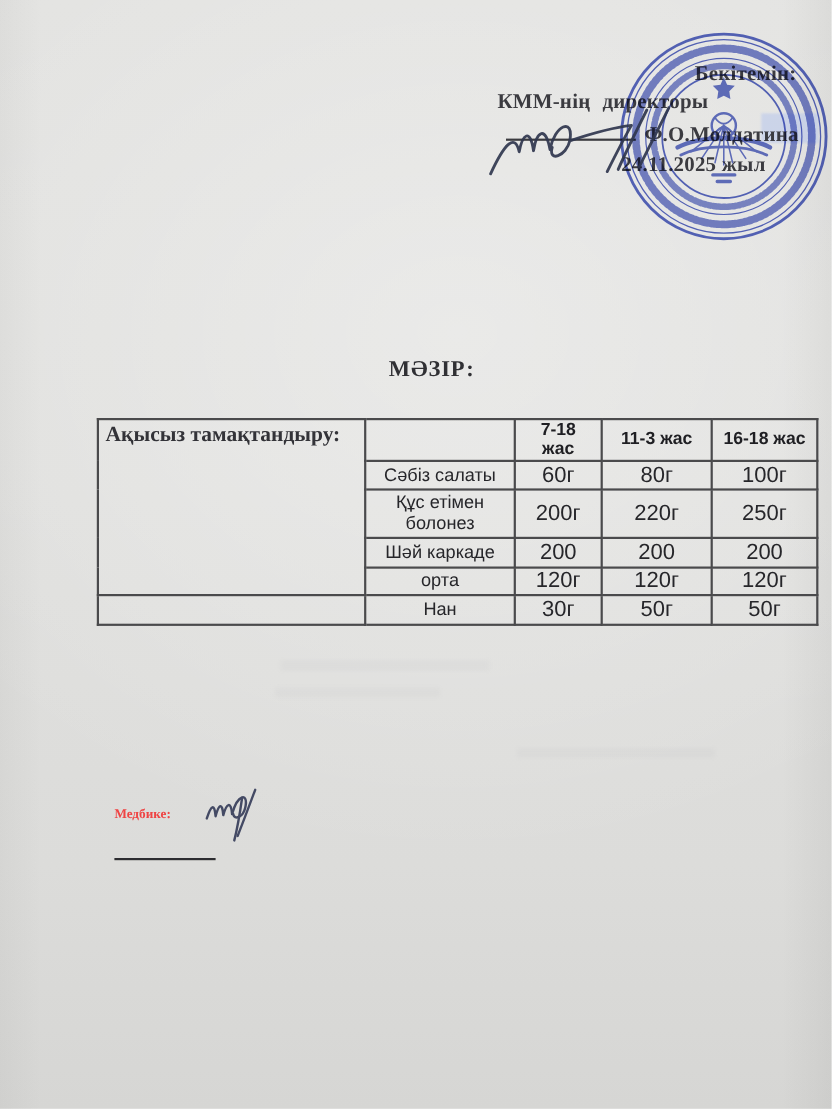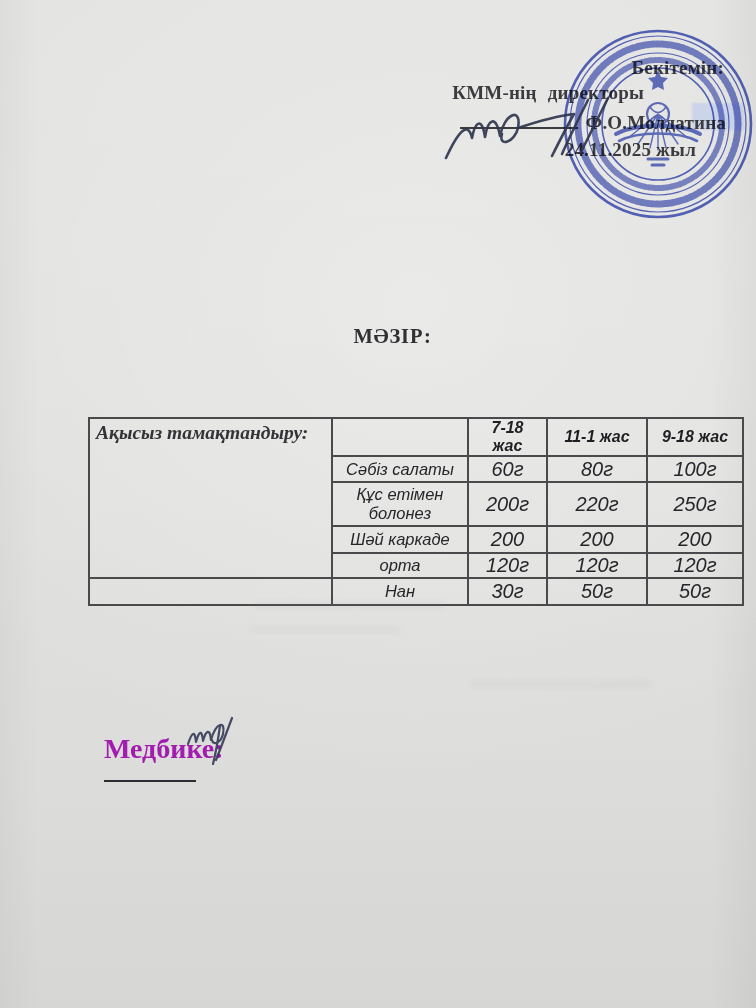--- a/index.html
+++ b/index.html
@@ -50,45 +50,44 @@
   }
 
   
   .doc-title{
     position:absolute; left:0; top:325px; width:785px; text-align:center;
     font-weight:bold; font-size:20.5px; letter-spacing:0.8px; color:#303034;
   }
 
   
   table.menu{
-    position:absolute; left:88px; top:417px; width:654px;
+    position:absolute; left:88px; top:380px; width:654px;
     border-collapse:collapse; table-layout:fixed;
     font-family:"Liberation Sans","DejaVu Sans",sans-serif;
     color:#26262a;
-    font-style:italic;
   }
   table.menu td,table.menu th{
     border:2px solid #4a4a4c; padding:0 6px; background:rgba(255,255,255,0.05);
   }
   td.cat{
     vertical-align:top; padding:2px 10px;
     font-family:"Liberation Serif","DejaVu Serif",serif;
     font-weight:bold; font-size:19.5px; line-height:27px; color:#333338;
   }
   th.age{font-size:16px; font-weight:bold; text-align:center; color:#1f1f23;}
   td.dish{font-size:16.5px; text-align:center; padding-left:8px;}
   td.val{font-size:20px; text-align:center;}
   tr.r1{height:28px;} tr.r2{height:26px;} tr.r3{height:44px;margin-top:16px;}
   tr.r4{height:27px;} tr.r5{height:23px;} tr.r6{height:27px;}
   td.dish.two-line{line-height:19px; padding-top:2px; padding-bottom:2px;}
 
   
   .nurse-label{
     position:absolute; left:104px; top:733px;
-    font-weight:bold; font-size:28px; color:#a21caf;
+    font-weight:bold; font-size:12px; color:#ef4444;
   }
   .nurse-underline{
     position:absolute; left:104px; top:766px; width:92px; height:14px;
     border-bottom:2.4px solid #2d2d31;
   }
 
   
   .ghost{position:absolute; background:#8a8a96; opacity:0.05; filter:blur(2px); pointer-events:none;}
   .g1{left:255px; top:600px; width:190px; height:10px;}
   .g2{left:250px; top:625px; width:150px; height:9px;}
@@ -144,22 +143,22 @@
       <col style="width:136px">
       <col style="width:79px">
       <col style="width:100px">
       <col style="width:96px">
   </colgroup>
   <tbody>
     <tr class="r1">
       <td class="cat" rowspan="5">Ақысыз тамақтандыру:</td>
       <td></td>
       <th class="age">7-18 жас</th>
-      <th class="age">11-1 жас</th>
-      <th class="age">9-18 жас</th>
+      <th class="age">11-3 жас</th>
+      <th class="age">16-18 жас</th>
     </tr>
     <tr class="r2">
       <td class="dish">Сәбіз салаты</td>
       <td class="val">60г</td>
       <td class="val">80г</td>
       <td class="val">100г</td>
     </tr>
     <tr class="r3">
       <td class="dish two-line">Құс етімен болонез</td>
       <td class="val">200г</td>

